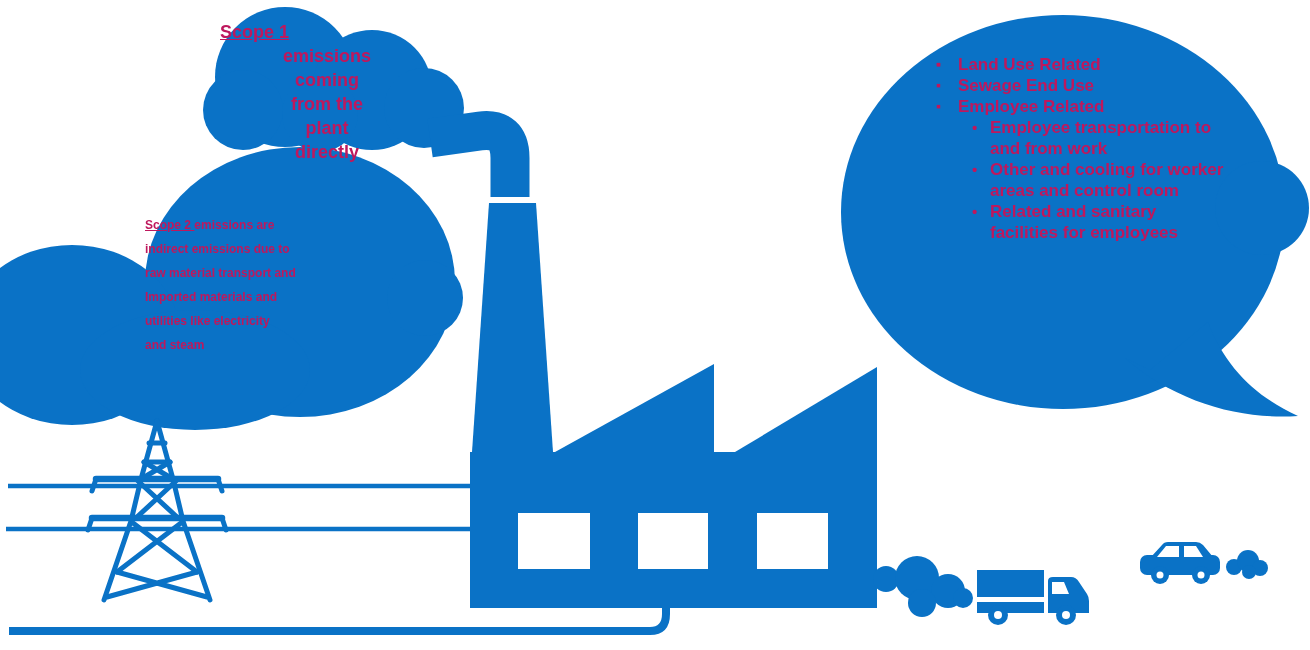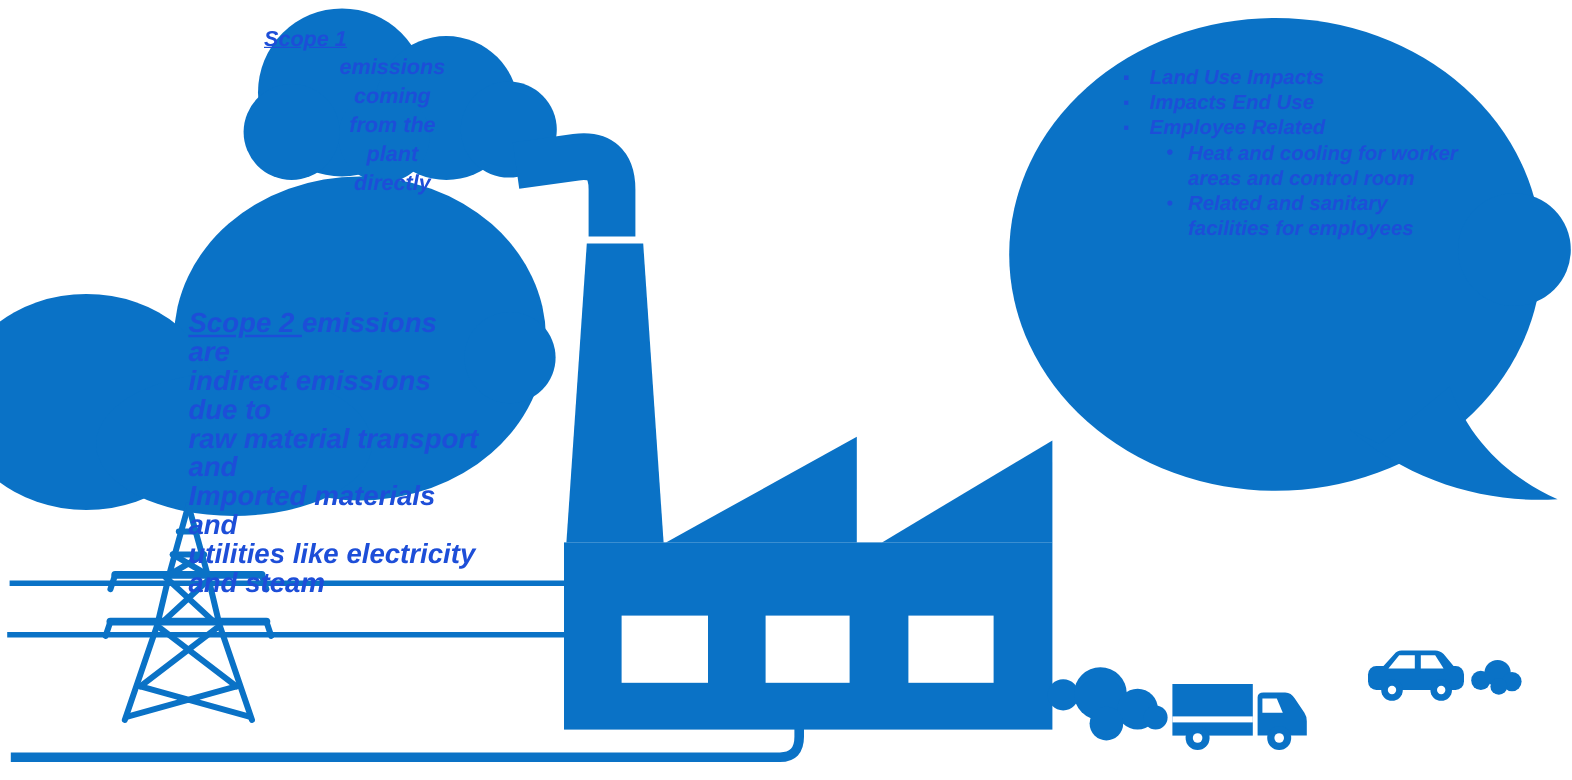--- a/index.html
+++ b/index.html
@@ -1,27 +1,27 @@
 <!DOCTYPE html>
 <html><head>
 <meta charset="utf-8">
 <style>
   html,body{margin:0;padding:0;background:#fff;}
   #stage{
     position:relative;width:1310px;height:650px;background:#ffffff;
     font-family:"Liberation Sans",sans-serif;overflow:hidden;
   }
   #art{position:absolute;left:0;top:0;width:1310px;height:650px;}
-  .txt{position:absolute;color:#1d4ed8;font-weight:bold;font-style:italic;}
+  .txt{position:absolute;color:#be185d;font-weight:bold;}
   .pre{white-space:pre-line;}
   .blk{display:block;}
   .und{text-decoration:underline;}
   #scope1-text{left:220px;top:20px;width:166px;font-size:18px;line-height:24px;}
   #scope1-text .rest{text-align:center;margin-left:48px;}
-  #scope2-text{left:157px;top:213px;width:242px;font-size:23px;line-height:24px;margin-top:44px;}
+  #scope2-text{left:145px;top:213px;width:242px;font-size:12px;line-height:24px;}
   #scope3-text{left:932px;top:54px;width:330px;font-size:17px;line-height:21px;}
   #scope3-text ul{list-style:none;margin:0;padding:0;}
   #scope3-text li{position:relative;padding-left:26px;}
   #scope3-text li.sub{padding-left:58px;}
   .marker{position:absolute;left:4px;top:0;font-size:14px;}
   li.sub .marker{left:40px;font-size:15px;}
 </style>
 </head>
 <body>
 
@@ -136,36 +136,38 @@
 and steam</span>
   </div>
 
   <div id="scope3-text" class="txt">
     <ul>
       <li>
         <span class="marker">▪</span>
       </li>
       <li>
         <span class="marker">▪</span>
-        <span class="pre">Land Use Impacts</span>
+        <span class="pre">Land Use Related</span>
       </li>
       <li>
         <span class="marker">▪</span>
-        <span class="pre">Impacts End Use</span>
+        <span class="pre">Sewage End Use</span>
       </li>
       <li>
         <span class="marker">▪</span>
         <span class="pre">Employee Related</span>
       </li>
       <li class="sub">
         <span class="marker">•</span>
+        <span class="pre">Employee transportation to
+and from work</span>
       </li>
       <li class="sub">
         <span class="marker">•</span>
-        <span class="pre">Heat and cooling for worker
+        <span class="pre">Other and cooling for worker
 areas and control room</span>
       </li>
       <li class="sub">
         <span class="marker">•</span>
         <span class="pre">Related and sanitary
 facilities for employees</span>
       </li>
     </ul>
   </div>
 

